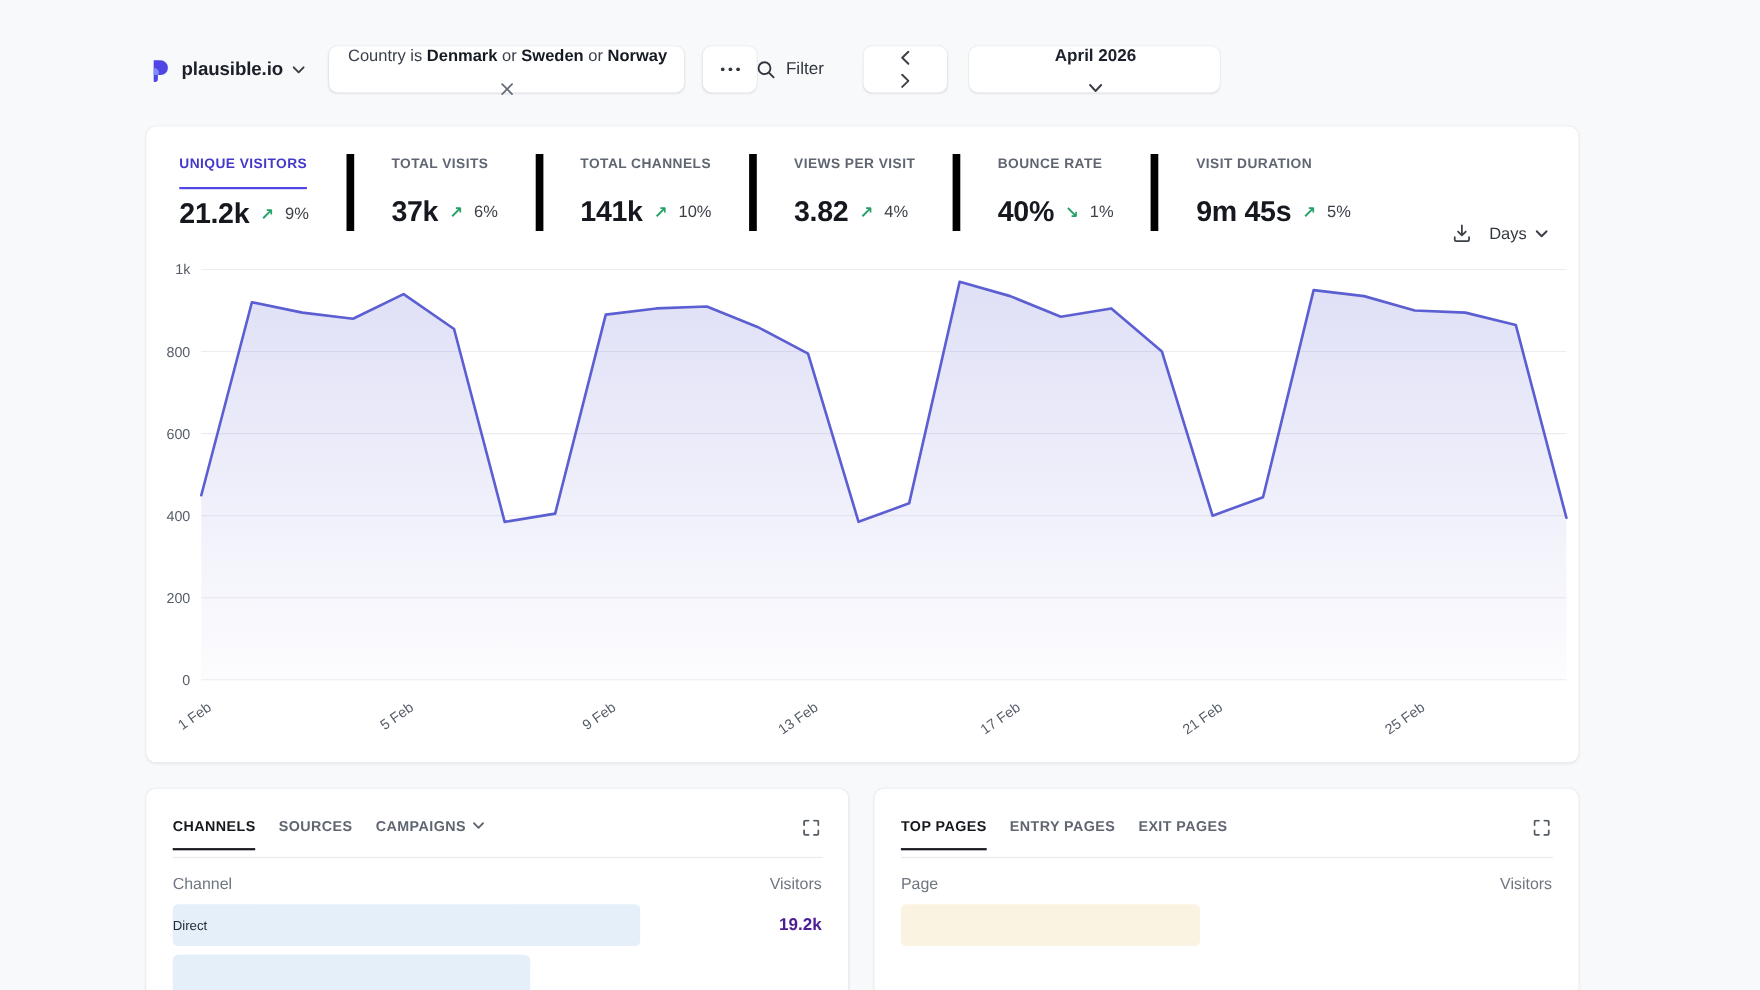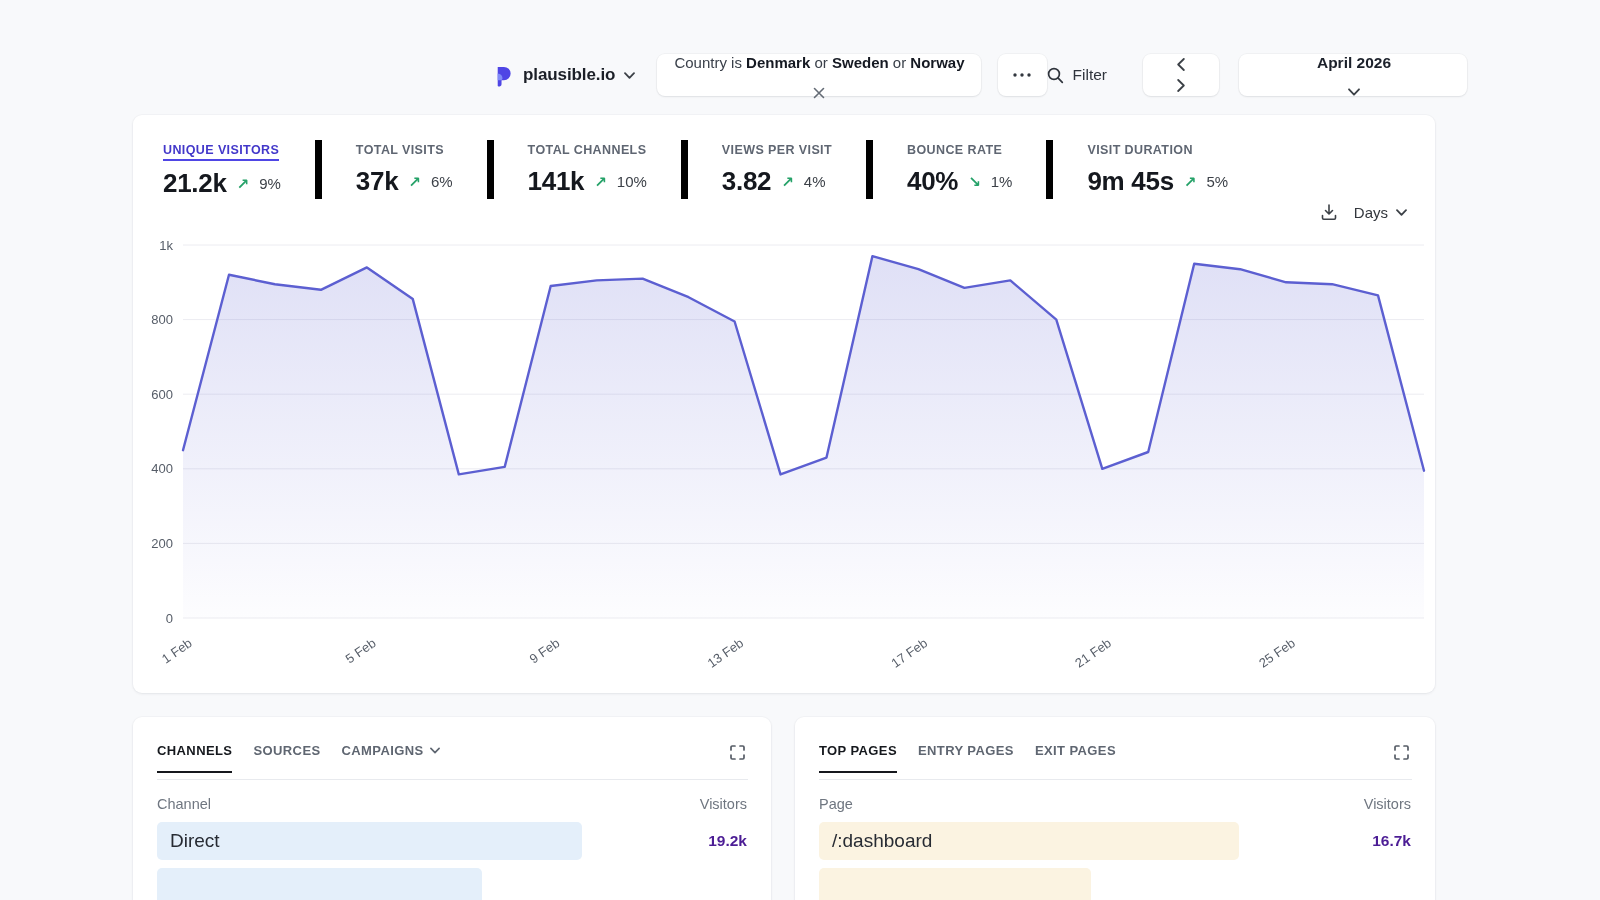--- a/index.html
+++ b/index.html
@@ -6,22 +6,22 @@
   html,body { width:1600px; height:900px; overflow:hidden; }
   body {
     font-family:"Liberation Sans","DejaVu Sans",sans-serif;
     background:#f8f9fb; color:#1f2430;
     -webkit-font-smoothing:antialiased;
   }
   .page { width:1600px; height:900px; position:relative; }
 
   
   .topbar {
-    position:absolute; left:133px; right:133px; top:54px; height:42px;
-    display:flex; align-items:center; justify-content:flex-end;
+    position:absolute; left:133px; right:133px; top:42px; height:42px;
+    display:flex; align-items:center; justify-content:flex-start;
   }
   .tb-left, .tb-right { display:flex; align-items:center; }
   .site-picker { display:flex; align-items:center; gap:9px; cursor:pointer; margin-right:22px; }
   .site-name { font-size:17px; font-weight:700; color:#1b1f27; letter-spacing:-0.1px; }
   .chev { stroke:#3c4147; stroke-width:1.8; fill:none; stroke-linecap:round; stroke-linejoin:round; }
   .box {
     background:#fff; border-radius:8px;
     box-shadow:0 1px 2px rgba(16,24,40,.08), 0 0 0 1px rgba(16,24,40,.03);
     flex-direction:column;
   }
@@ -52,21 +52,21 @@
   }
   .chart-card { left:133px; top:115px; width:1302px; height:578px; }
 
   
   .metrics { display:flex; padding:25px 30px 0 30px; }
   .metric { padding:0 34px; cursor:pointer; }
   .metric:first-child { padding-left:0; }
   .metric + .metric { border-left:7px solid #000000; }
   .m-label {
     font-size:12.5px; font-weight:700; letter-spacing:.4px; color:#5f6672;
-    white-space:nowrap; display:inline-block; padding-bottom:2px;
+    white-space:nowrap; display:inline-block; padding-bottom:14px;
   }
   .metric.active .m-label { color:#4338ca; border-bottom:2px solid #4f46e5; }
   .m-row { margin-top:7px; display:flex; align-items:center; gap:10px; }
   .m-value { font-size:26px; font-weight:700; color:#15181e; letter-spacing:-0.3px; white-space:nowrap; }
   .m-arrow { font-size:15px; font-weight:700; color:#26a269; }
   .m-change { font-size:15px; color:#3c4148; }
 
   
   .interval-ctl { position:absolute; right:28px; top:88px; display:flex; align-items:flex-end; gap:16px; }
   .dl-btn { background:none; border:none; cursor:pointer; display:flex; }
@@ -90,21 +90,21 @@
   .tab.active .tab-label { color:#15181d; font-weight:700; }
   .tab.active::after {
     content:""; position:absolute; left:0; right:0; bottom:-15px; height:2.5px; background:#16181d; z-index:2;
   }
   .expand-btn { background:none; border:none; cursor:pointer; padding:2px; }
   .head-divider { height:1px; background:#e8eaee; margin:14px -1px 0 0; }
   .cols { display:flex; justify-content:space-between; margin-top:16px; font-size:14.5px; color:#6f7680; }
   .rows { margin-top:10px; }
   .t-row { position:relative; height:38px; margin-bottom:8px; display:flex; align-items:center; justify-content:space-between; }
   .t-bar { position:absolute; left:0; top:0; bottom:0; border-radius:5px; }
-  .t-label { position:relative; z-index:1; font-size:19px; color:#272b33; padding-left:13px; }
+  .t-label { position:relative; z-index:1; font-size:12px; color:#272b33; }
   .t-value { position:relative; z-index:1; font-size:15.5px; font-weight:600; color:#4c1d95; }
 </style>
 </head>
 <body>
 
 <div class="page">
 
   <header class="topbar">
     <div class="tb-left">
       <div class="site-picker">
@@ -352,25 +352,20 @@
               <path d="M5 14 H2.2 A1.2 1.2 0 0 1 1 12.8 V10"></path>
             </g>
           </svg></button>
       </div>
       <div class="head-divider"></div>
       <div class="cols">
         <span>Page</span>
         <span>Visitors</span>
       </div>
       <div class="rows">
-  <div class="t-row">
-    <div class="t-bar" style="width: 71%; background: rgb(251, 243, 225);"></div>
-    <span class="t-label">/:dashboard</span>
-    <span class="t-value">16.7k</span>
-  </div>
 
   <div class="t-row">
     <div class="t-bar" style="width: 46%; background: rgb(251, 243, 225);"></div>
     <span class="t-label"></span>
     <span class="t-value"></span>
   </div>
 </div>
     </section>
 
 </div>

